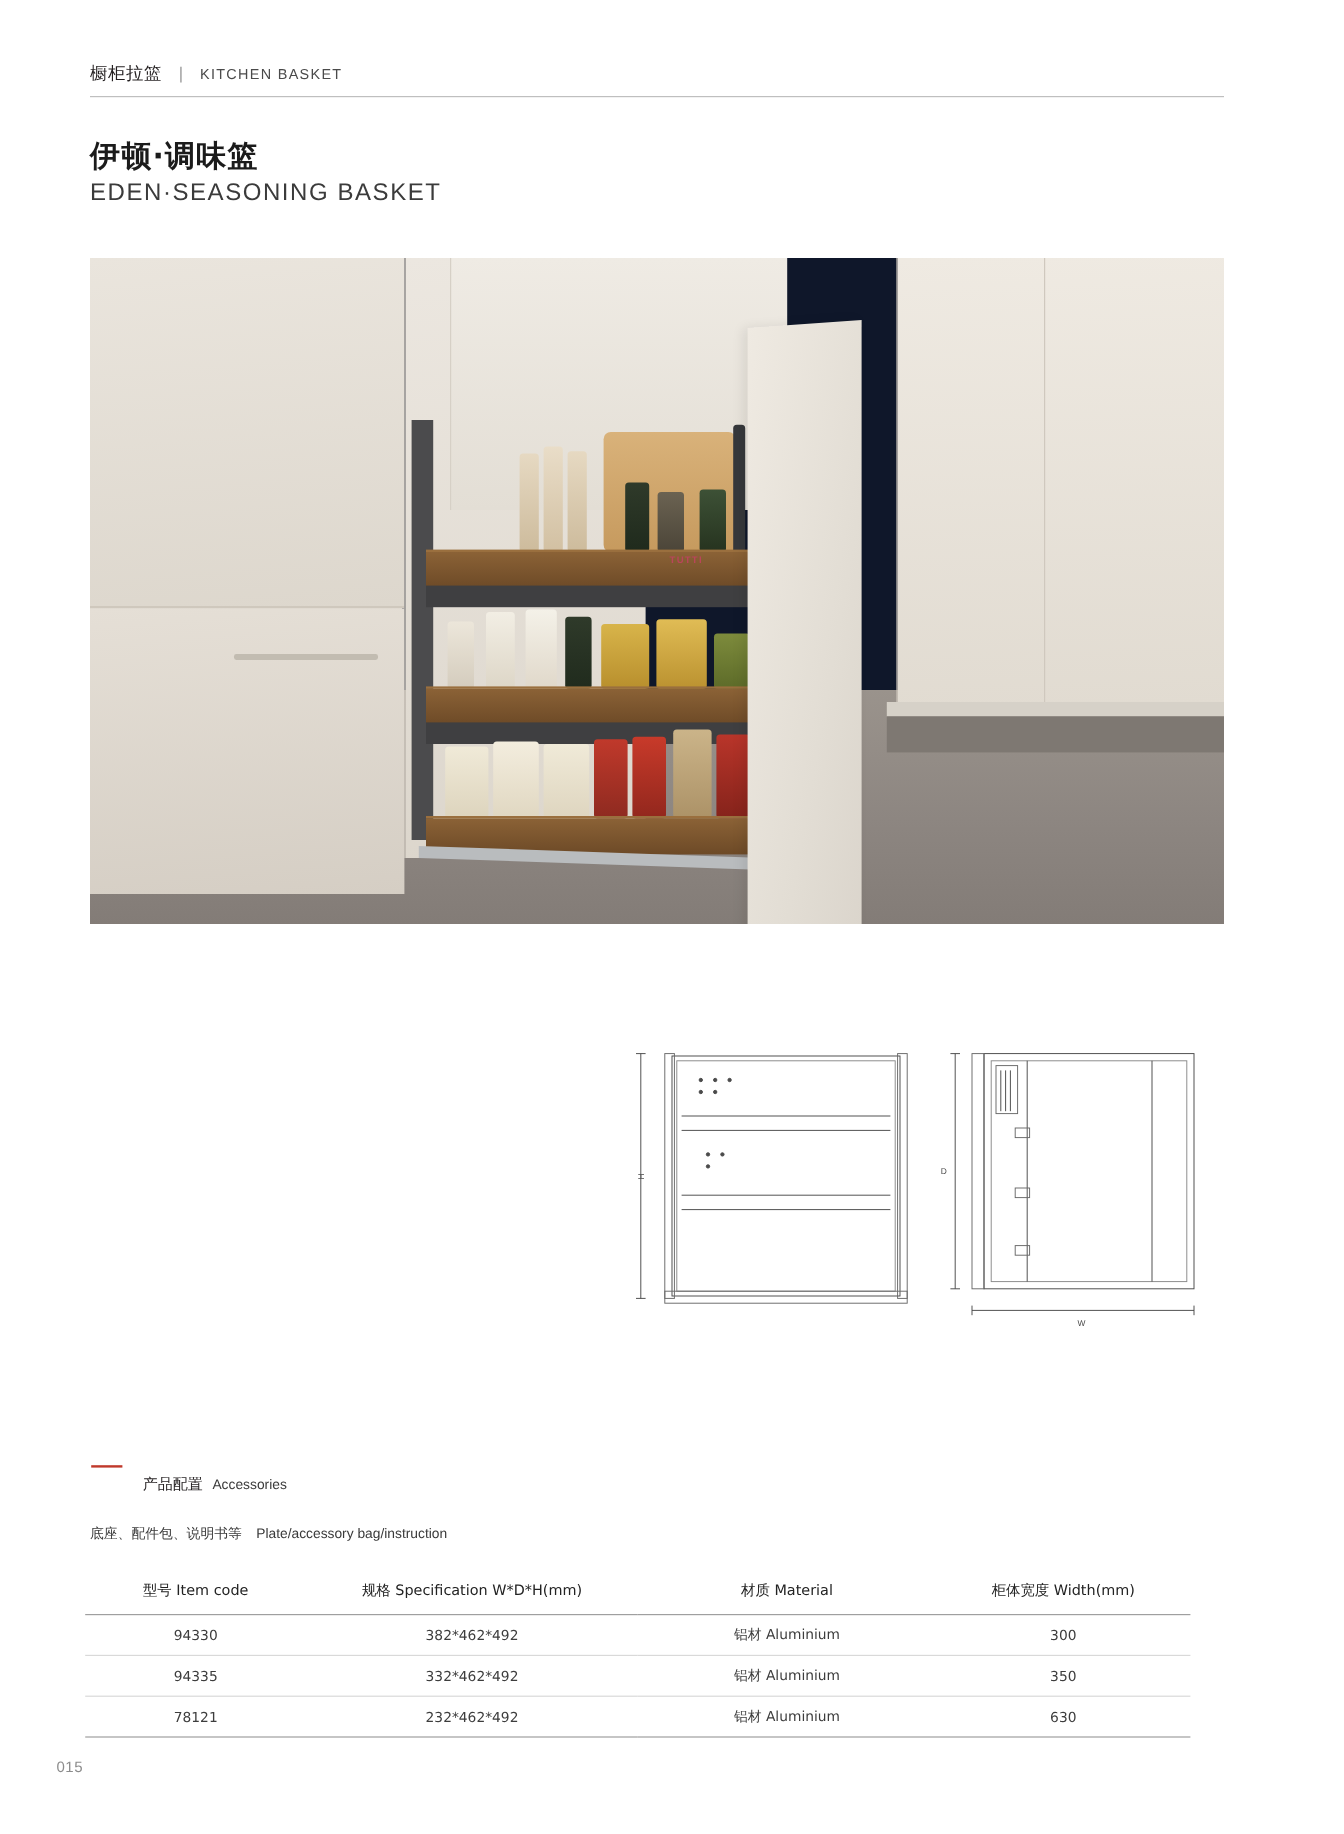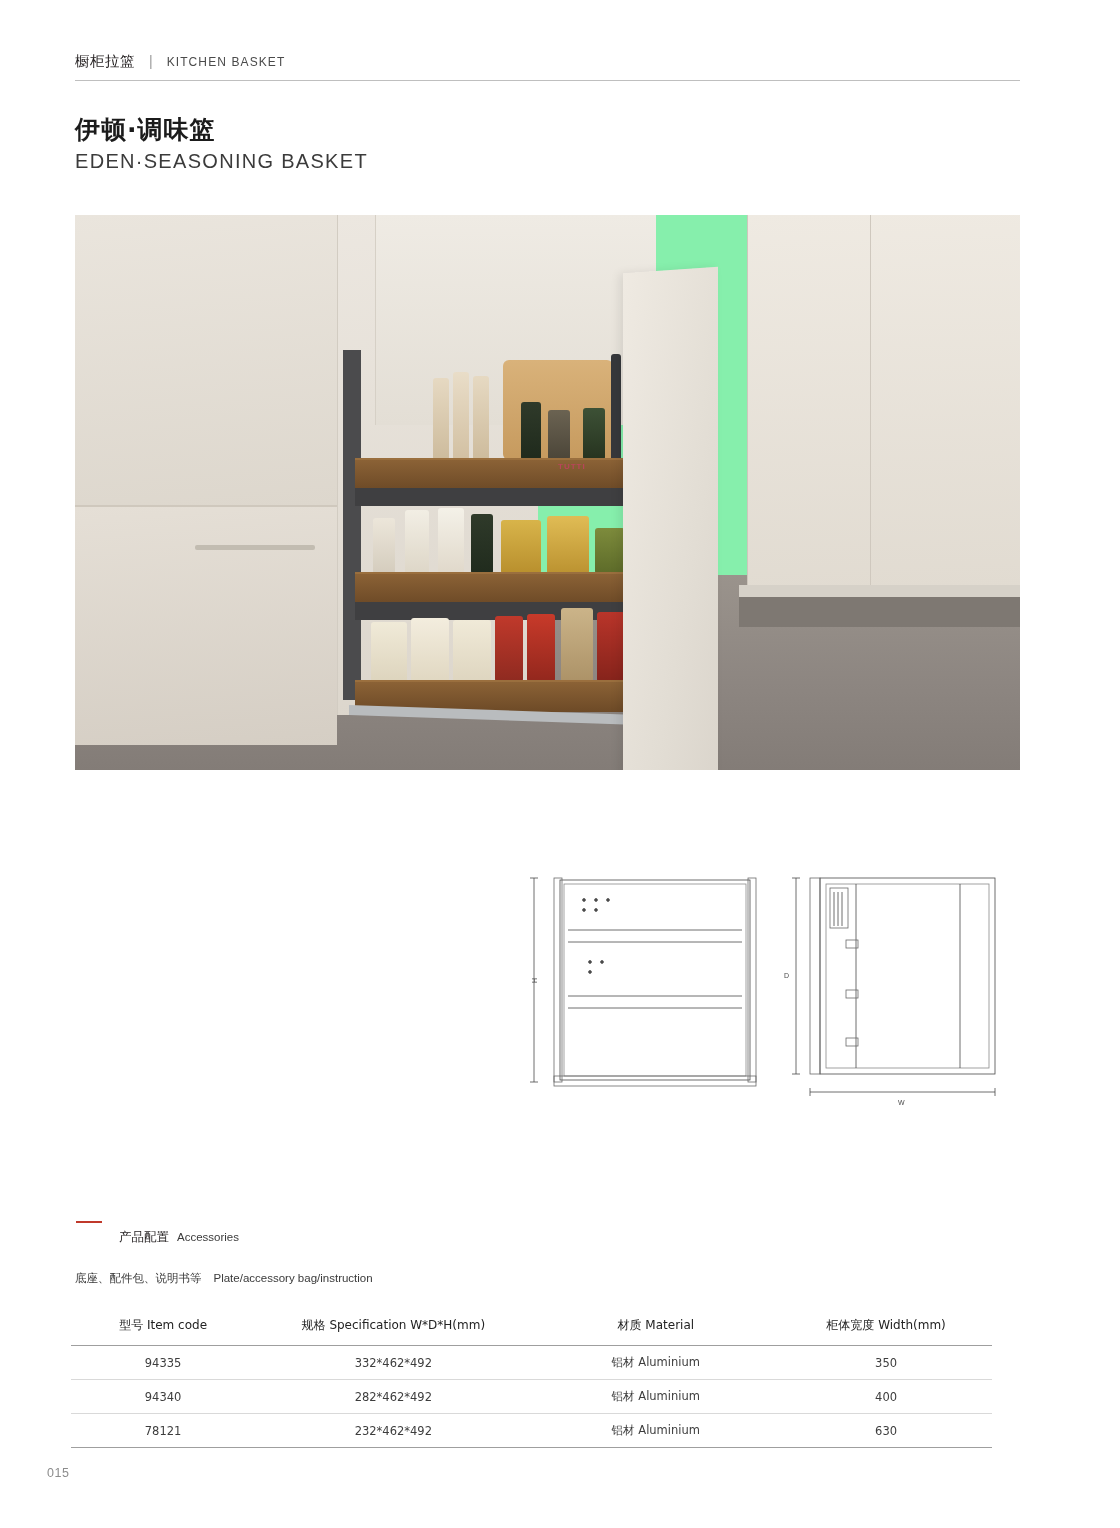--- a/index.html
+++ b/index.html
@@ -68,21 +68,21 @@
   }
 
   
   .photo {
     position: absolute;
     left: 75px;
     top: 215px;
     width: 945px;
     height: 555px;
     overflow: hidden;
-    background: #86efac;
+    background: #0f172a;
   }
   
   .ph-floor {
     position: absolute; left: 0; top: 360px; width: 100%; height: 195px;
     background: linear-gradient(180deg,#9a938c 0%, #8d8681 55%, #837c77 100%);
   }
   .ph-wallL {
     position: absolute; left: 0; top: 0; width: 260px; height: 470px;
     background: linear-gradient(180deg,#e9e4dc 0%, #ded8cf 100%);
   }
@@ -380,30 +380,30 @@
   <thead>
     <tr>
       <th class="col1">型号 Item code</th>
       <th class="col2">规格 Specification W*D*H(mm)</th>
       <th class="col3">材质 Material</th>
       <th class="col4">柜体宽度 Width(mm)</th>
     </tr>
   </thead>
   <tbody>
     <tr>
+      <td>94330</td>
+      <td>382*462*492</td>
+      <td>铝材 Aluminium</td>
+      <td>300</td>
+    </tr>
+    <tr>
       <td>94335</td>
       <td>332*462*492</td>
       <td>铝材 Aluminium</td>
       <td>350</td>
-    </tr>
-    <tr>
-      <td>94340</td>
-      <td>282*462*492</td>
-      <td>铝材 Aluminium</td>
-      <td>400</td>
     </tr>
     <tr>
       <td>78121</td>
       <td>232*462*492</td>
       <td>铝材 Aluminium</td>
       <td>630</td>
     </tr>
   </tbody>
 </table>
 

